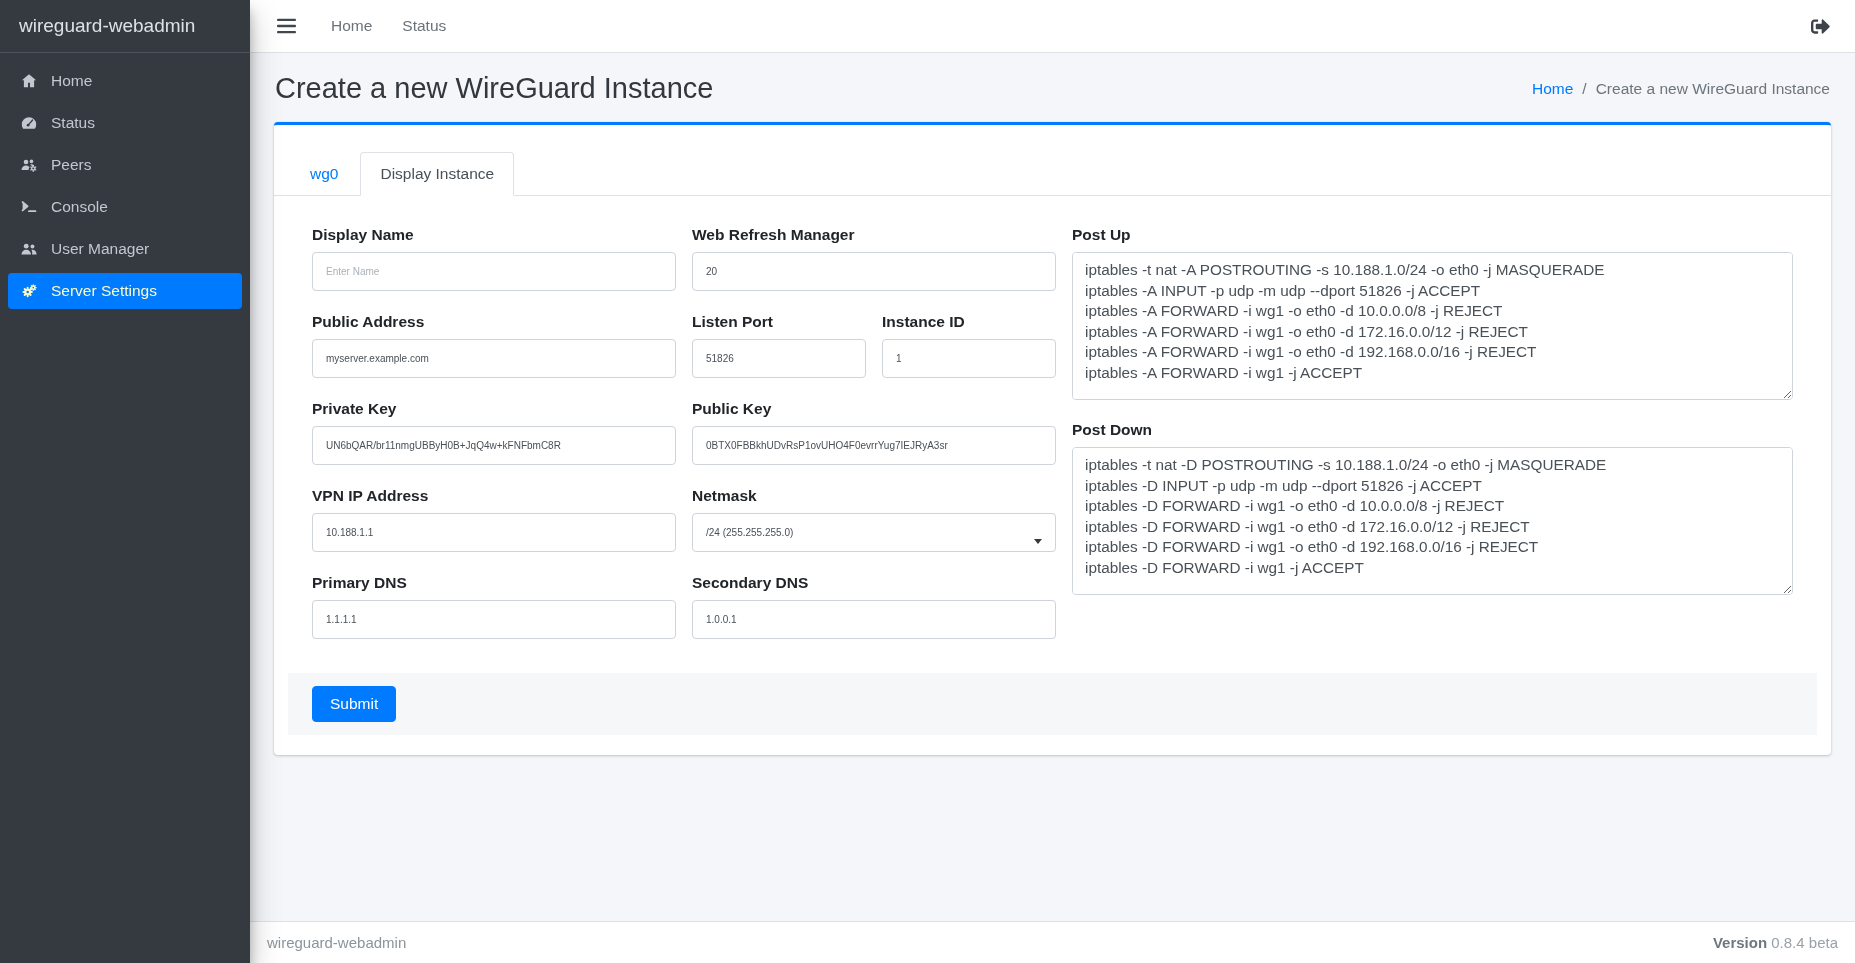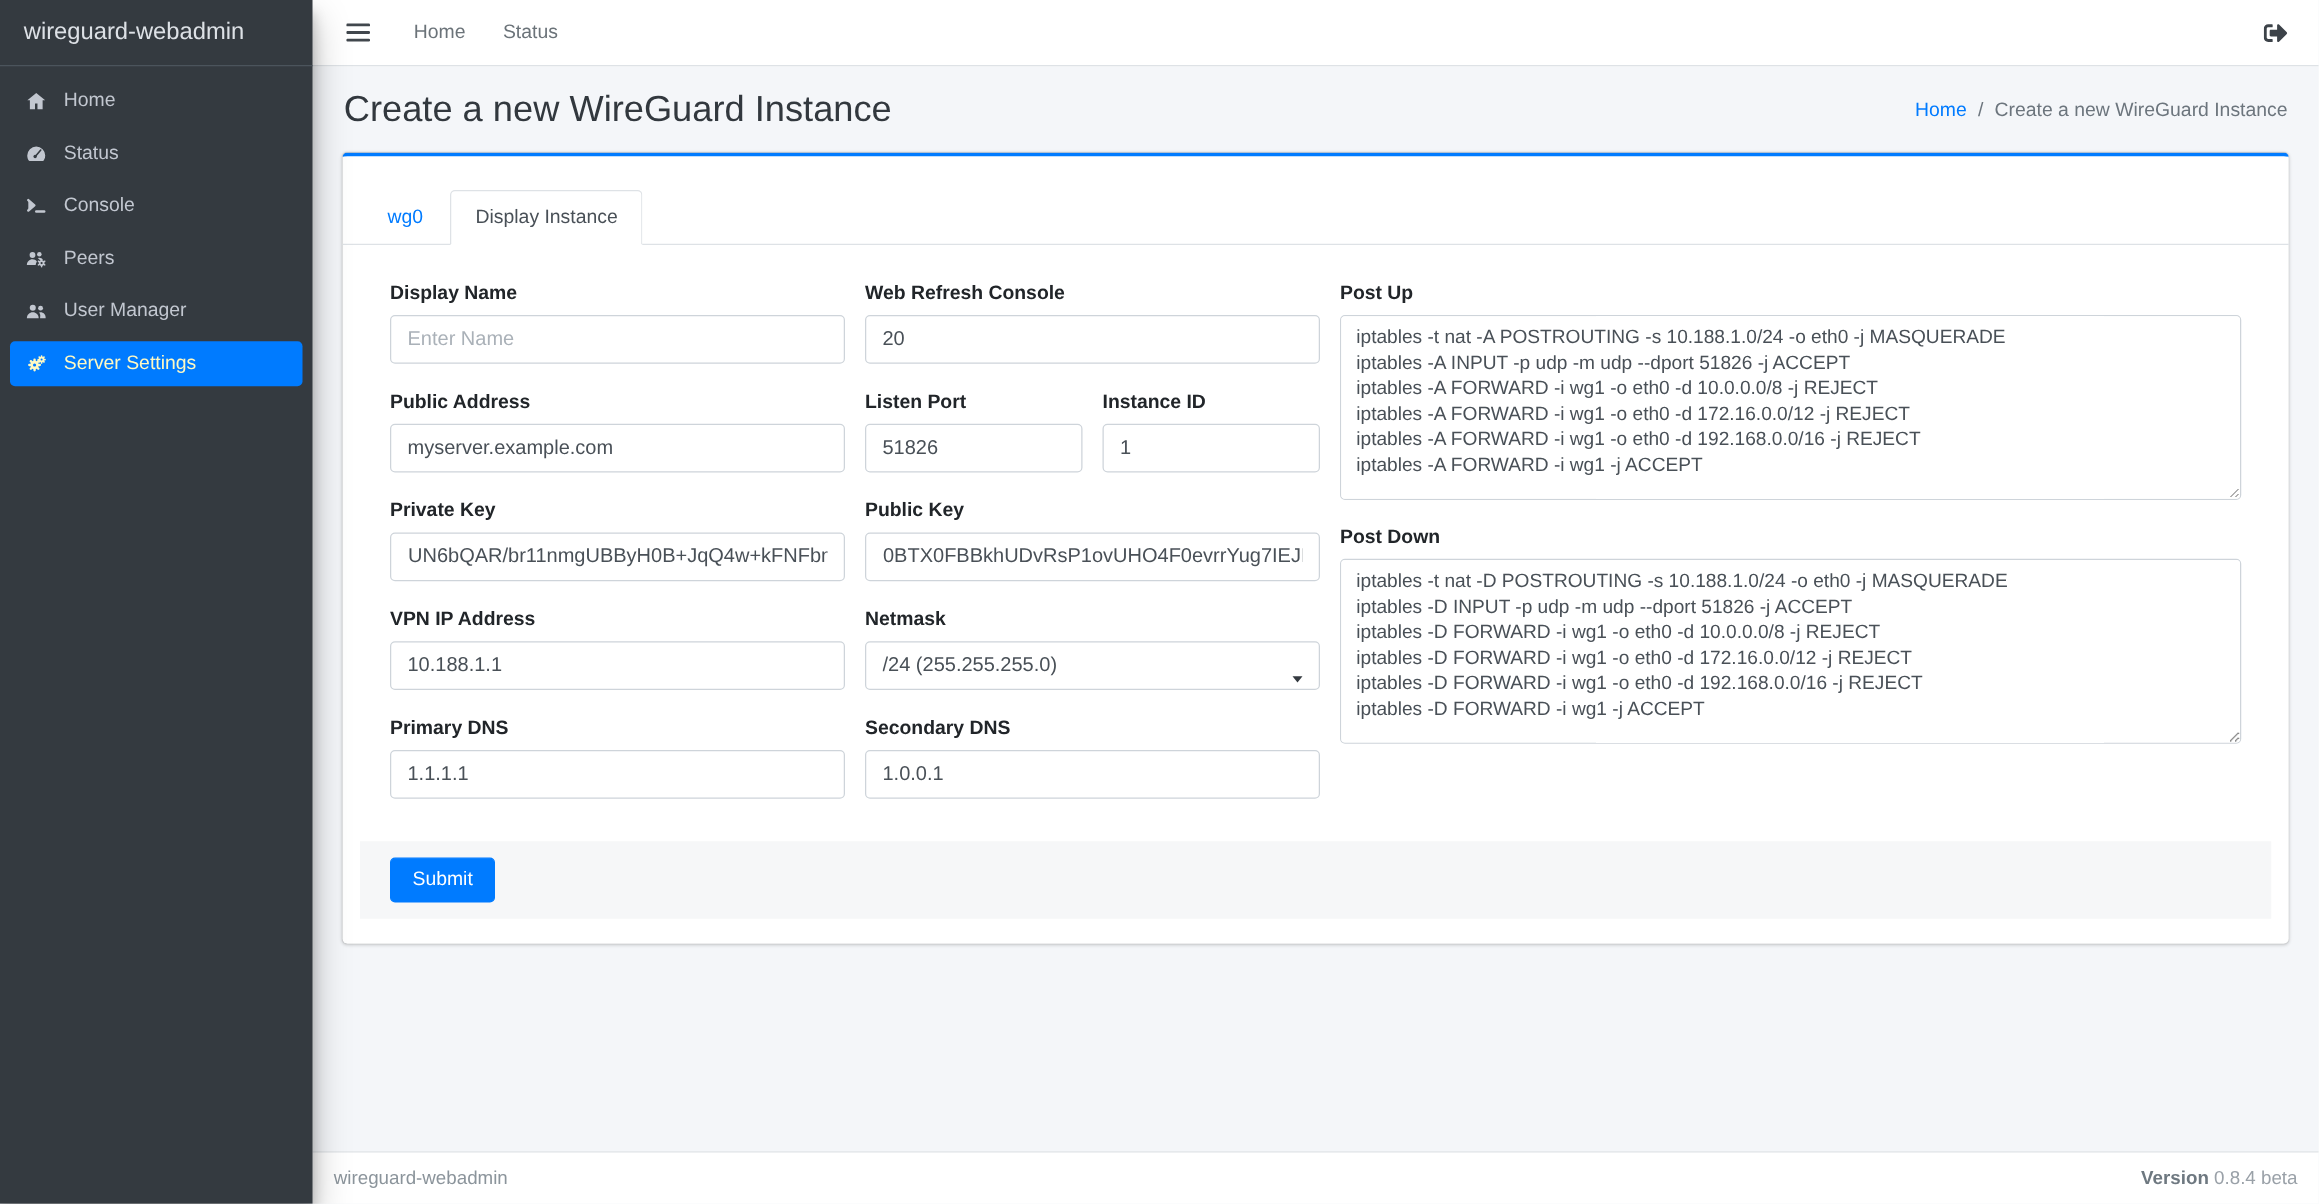--- a/index.html
+++ b/index.html
@@ -75,21 +75,21 @@
   .left-cols {
     width:744px; flex-shrink:0; display:grid;
     grid-template-columns:1fr 1fr; column-gap:16px; align-content:start;
   }
   .field { margin-bottom:22px; }
   .field label {
     display:block; font-weight:700; font-size:15.5px; color:#212529;
     margin-bottom:8px;
   }
   .form-control {
-    width:100%; height:39px; padding:7px 13px; font-size:16px;
+    width:100%; height:39px; padding:7px 13px; font-size:10px;
     color:#495057; border:1px solid #ced4da; border-radius:4px;
     background:#fff; outline:none; font-family:inherit;
   }
   .form-control::placeholder { color:#aab1b8; opacity:1; }
   .two-col { display:grid; grid-template-columns:1fr 1fr; column-gap:16px; }
   .select-wrap { position:relative;margin-top:33px; }
   .select-wrap select { appearance:none; -webkit-appearance:none; cursor:pointer; }
   .select-wrap::after {
     content:""; position:absolute; right:14px; top:17px; pointer-events:none;
     border-left:4.5px solid transparent; border-right:4.5px solid transparent;
@@ -139,47 +139,47 @@
 
     <div class="menu-item">
       <span class="icon">
         <svg viewBox="0 0 24 24">
           <path d="M12 4.3A9.6 9.6 0 0 0 2.4 13.9c0 2 .6 3.8 1.6 5.4.18.28.5.45.84.45h14.3c.34 0 .66-.17.84-.45a9.9 9.9 0 0 0 1.6-5.4A9.6 9.6 0 0 0 12 4.3z"></path>
           <path d="M11.2 14.6 16.8 8" stroke="#343a40" stroke-width="1.7" stroke-linecap="round" fill="none"></path>
           <circle cx="10.8" cy="14.9" r="1.8" fill="#343a40"></circle>
         </svg>
       </span>
       <span>Status</span>
-    </div>
-
-    <div class="menu-item">
-      <span class="icon">
-        <svg viewBox="0 0 24 24" fill="none" stroke="currentColor" stroke-width="2.6" stroke-linecap="round" stroke-linejoin="round">
-          <path d="M3.5 5.5 10 11l-6.5 5.5"></path>
-            <path d="M12 17.5h8.5"></path>
-        </svg>
-      </span>
-      <span>Console</span>
     </div>
 
     <div class="menu-item">
       <span class="icon">
         <svg viewBox="0 0 24 24">
           <circle cx="8" cy="8" r="3.1"></circle>
           <path d="M2 18.6c0-3.3 2.7-6 6-6 1.9 0 3.6.9 4.7 2.3a6.4 6.4 0 0 0-1.3 3.7z"></path>
           <circle cx="15.3" cy="7.2" r="2.4"></circle>
           <path d="M13.6 11.3a4.9 4.9 0 0 1 5.4 1.3l-2.3 1.6z"></path>
           <rect x="16.9" y="11.9" width="1.6" height="9.4" rx=".8"></rect>
           <rect x="16.9" y="11.9" width="1.6" height="9.4" rx=".8" transform="rotate(60 17.7 16.6)"></rect>
           <rect x="16.9" y="11.9" width="1.6" height="9.4" rx=".8" transform="rotate(120 17.7 16.6)"></rect>
           <circle cx="17.7" cy="16.6" r="3"></circle>
           <circle cx="17.7" cy="16.6" r="1.2" fill="#343a40"></circle>
         </svg>
       </span>
       <span>Peers</span>
+    </div>
+
+    <div class="menu-item">
+      <span class="icon">
+        <svg viewBox="0 0 24 24" fill="none" stroke="currentColor" stroke-width="2.6" stroke-linecap="round" stroke-linejoin="round">
+          <path d="M3.5 5.5 10 11l-6.5 5.5"></path>
+            <path d="M12 17.5h8.5"></path>
+        </svg>
+      </span>
+      <span>Console</span>
     </div>
 
     <div class="menu-item">
       <span class="icon">
         <svg viewBox="0 0 24 24">
           <circle cx="8.3" cy="8.2" r="3.2"></circle>
           <path d="M2 19.4c0-3.5 2.8-6.3 6.3-6.3s6.3 2.8 6.3 6.3z"></path>
           <circle cx="16.6" cy="8.7" r="2.6"></circle>
           <path d="M15.2 13.1c.45-.1.9-.15 1.4-.15 3 0 5.4 2.4 5.4 5.4v1h-5.9a7.9 7.9 0 0 0-.9-6.25z"></path>
         </svg>
@@ -252,21 +252,21 @@
         <div class="form-flex">
 
           <div class="left-cols">
 
             <div class="field">
               <label>Display Name</label>
               <input class="form-control" type="text" placeholder="Enter Name" style="">
             </div>
 
             <div class="field">
-              <label>Web Refresh Console</label>
+              <label>Web Refresh Manager</label>
               <input class="form-control" type="text" value="20" style="">
             </div>
 
             <div class="field">
               <label>Public Address</label>
               <input class="form-control" type="text" value="myserver.example.com" style="">
             </div>
 
             <div class="two-col">
               <div class="field">

